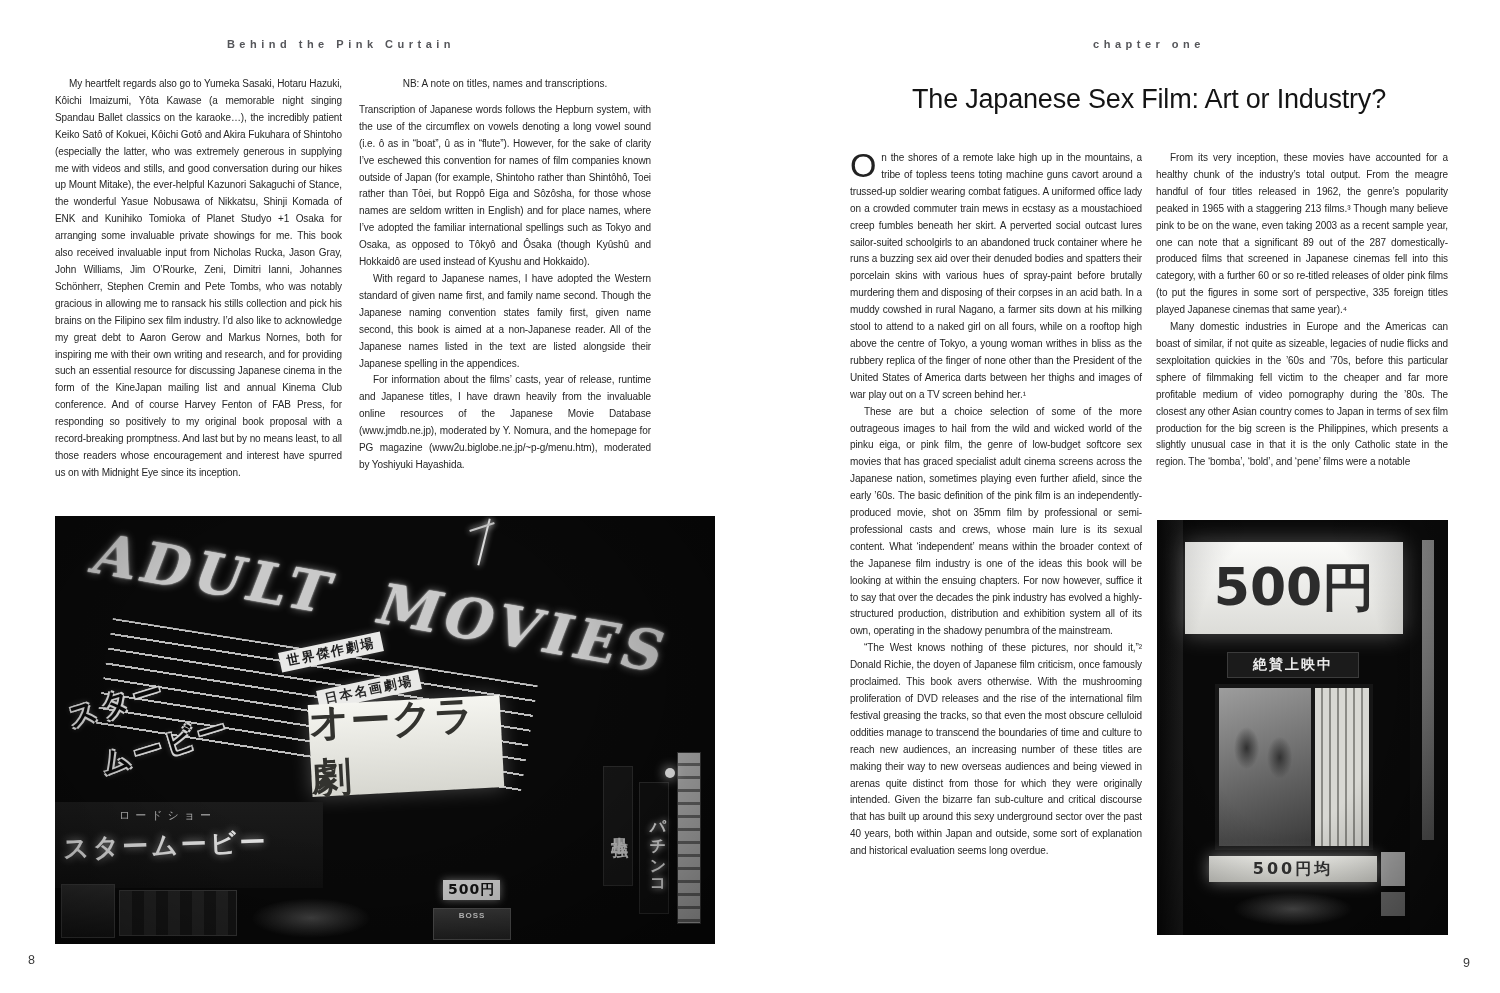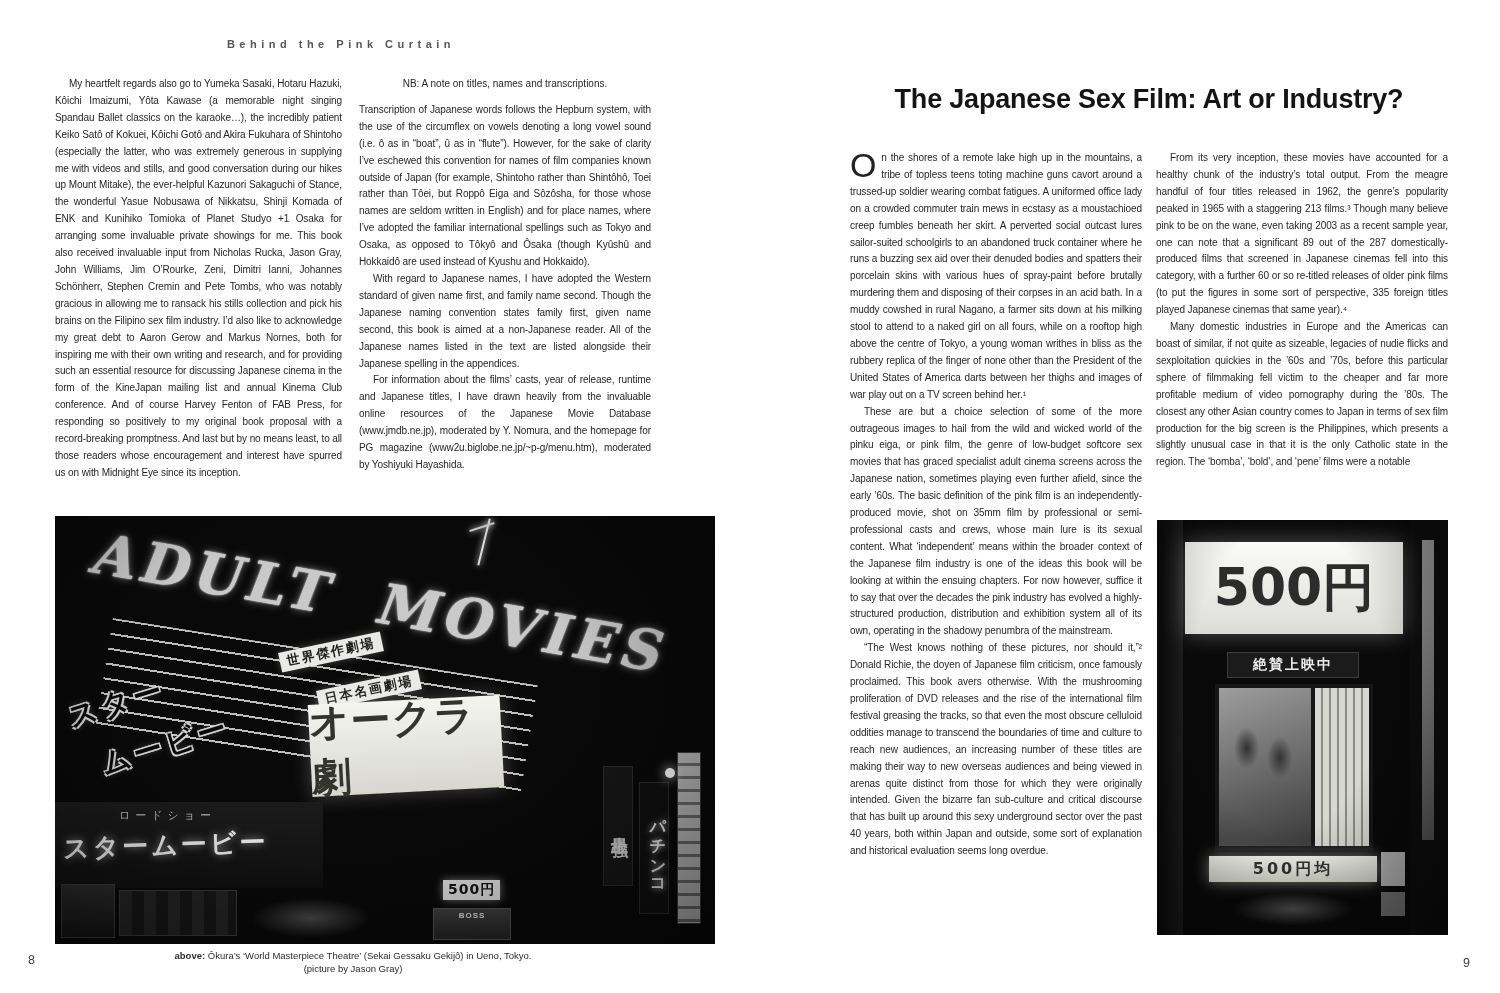--- a/index.html
+++ b/index.html
@@ -13,21 +13,21 @@
 
   .running-head {
     position:absolute; top:38px; font-size:11px; font-weight:bold;
     letter-spacing:4.5px; color:#55565a; text-align:center;
   }
   .rh-left { left:43px; width:596px; }
   .rh-right { left:850px; width:598px; }
 
   .chapter-title {
     position:absolute; left:850px; top:84px; width:598px; text-align:center;
-    font-size:27px; font-weight:bold; color:#141414; letter-spacing:-0.2px;
+    font-size:27px; font-weight:normal; color:#141414; letter-spacing:-0.2px;
   }
 
   .col {
     position:absolute; font-size:10px; line-height:16.9px; letter-spacing:-0.1px;
     color:#262626; text-align:justify;
   }
   .col p { margin:0; }
   .col-l1 { left:55px;  top:76px;  width:287px; }
   .col-l2 { left:359px; top:76px;  width:292px; }
   .col-r1 { left:850px; top:150px; width:292px; }
@@ -209,27 +209,24 @@
     <div class="boss-machine">
       <span class="boss-label">BOSS</span>
     </div>
     <div class="vsign vsign-a">上最強</div>
     <div class="vsign vsign-b">パチンコ</div>
     <div class="vstrip"></div>
     <div class="lamp"></div>
     <div class="vignette"></div>
   </div>
 
-  <div class="caption caption-left">
-    <div><span class="cap-label">above:</span> <span>Ôkura’s ‘World Masterpiece Theatre’ (Sekai Gessaku Gekijô) in Ueno, Tokyo.</span></div>
-    <div>(picture by Jason Gray)</div>
-  </div>
 
   <div class="pagenum pn-left">8</div>
 
+  <div class="running-head rh-right">chapter one</div>
   <div class="chapter-title">The Japanese Sex Film: Art or Industry?</div>
 
   <div class="col col-r1">
     <p><span class="dropcap">O</span><span>n the shores of a remote lake high up in the mountains, a tribe of topless teens toting machine guns cavort around a trussed-up soldier wearing combat fatigues. A uniformed office lady on a crowded commuter train mews in ecstasy as a moustachioed creep fumbles beneath her skirt. A perverted social outcast lures sailor-suited schoolgirls to an abandoned truck container where he runs a buzzing sex aid over their denuded bodies and spatters their porcelain skins with various hues of spray-paint before brutally murdering them and disposing of their corpses in an acid bath. In a muddy cowshed in rural Nagano, a farmer sits down at his milking stool to attend to a naked girl on all fours, while on a rooftop high above the centre of Tokyo, a young woman writhes in bliss as the rubbery replica of the finger of none other than the President of the United States of America darts between her thighs and images of war play out on a TV screen behind her.¹</span></p>
     <p class="indent">These are but a choice selection of some of the more outrageous images to hail from the wild and wicked world of the pinku eiga, or pink film, the genre of low-budget softcore sex movies that has graced specialist adult cinema screens across the Japanese nation, sometimes playing even further afield, since the early ’60s. The basic definition of the pink film is an independently-produced movie, shot on 35mm film by professional or semi-professional casts and crews, whose main lure is its sexual content. What ‘independent’ means within the broader context of the Japanese film industry is one of the ideas this book will be looking at within the ensuing chapters. For now however, suffice it to say that over the decades the pink industry has evolved a highly-structured production, distribution and exhibition system all of its own, operating in the shadowy penumbra of the mainstream.</p>
     <p class="indent">“The West knows nothing of these pictures, nor should it,”²  Donald Richie, the doyen of Japanese film criticism, once famously proclaimed. This book avers otherwise. With the mushrooming proliferation of DVD releases and the rise of the international film festival greasing the tracks, so that even the most obscure celluloid oddities manage to transcend the boundaries of time and culture to reach new audiences, an increasing number of these titles are making their way to new overseas audiences and being viewed in arenas quite distinct from those for which they were originally intended. Given the bizarre fan sub-culture and critical discourse that has built up around this sexy underground sector over the past 40 years, both within Japan and outside, some sort of explanation and historical evaluation seems long overdue.</p>
   </div>
 
   <div class="col col-r2">
     <p class="indent">From its very inception, these movies have accounted for a healthy chunk of the industry’s total output. From the meagre handful of four titles released in 1962, the genre’s popularity peaked in 1965 with a staggering 213 films.³  Though many believe pink to be on the wane, even taking 2003 as a recent sample year, one can note that a significant 89 out of the 287 domestically-produced films that screened in Japanese cinemas fell into this category, with a further 60 or so re-titled releases of older pink films (to put the figures in some sort of perspective, 335 foreign titles played Japanese cinemas that same year).⁴</p>

